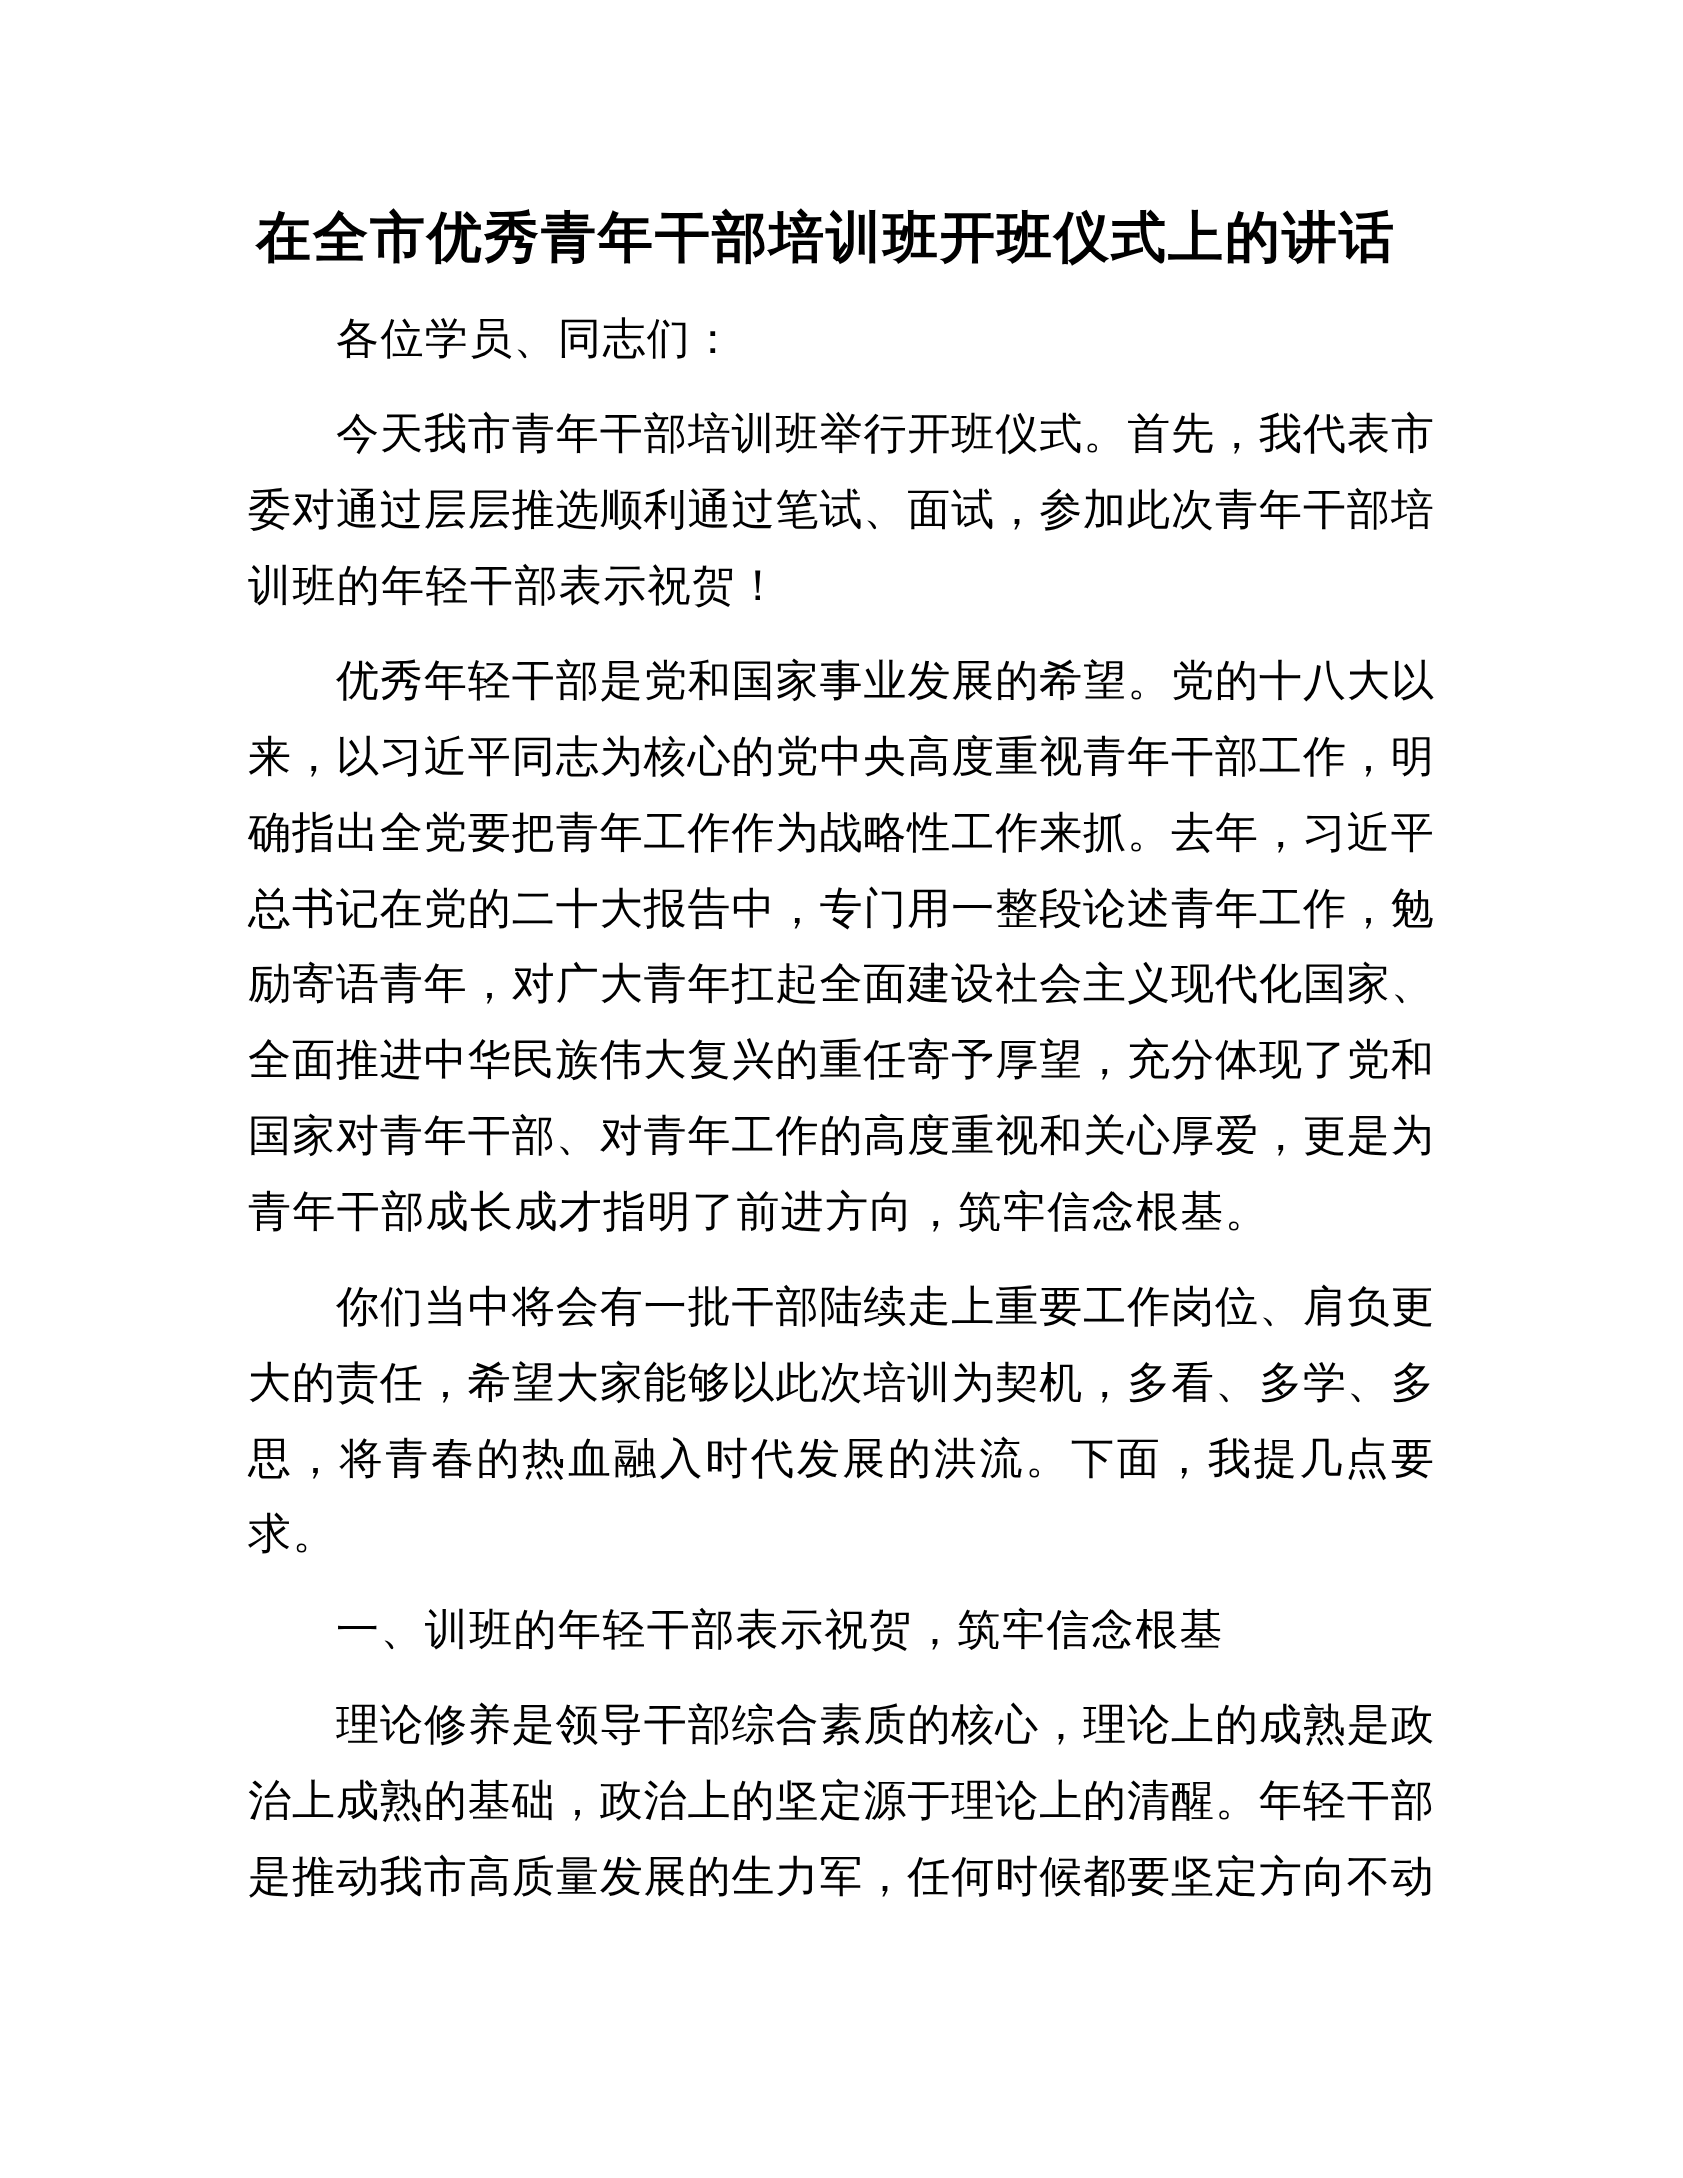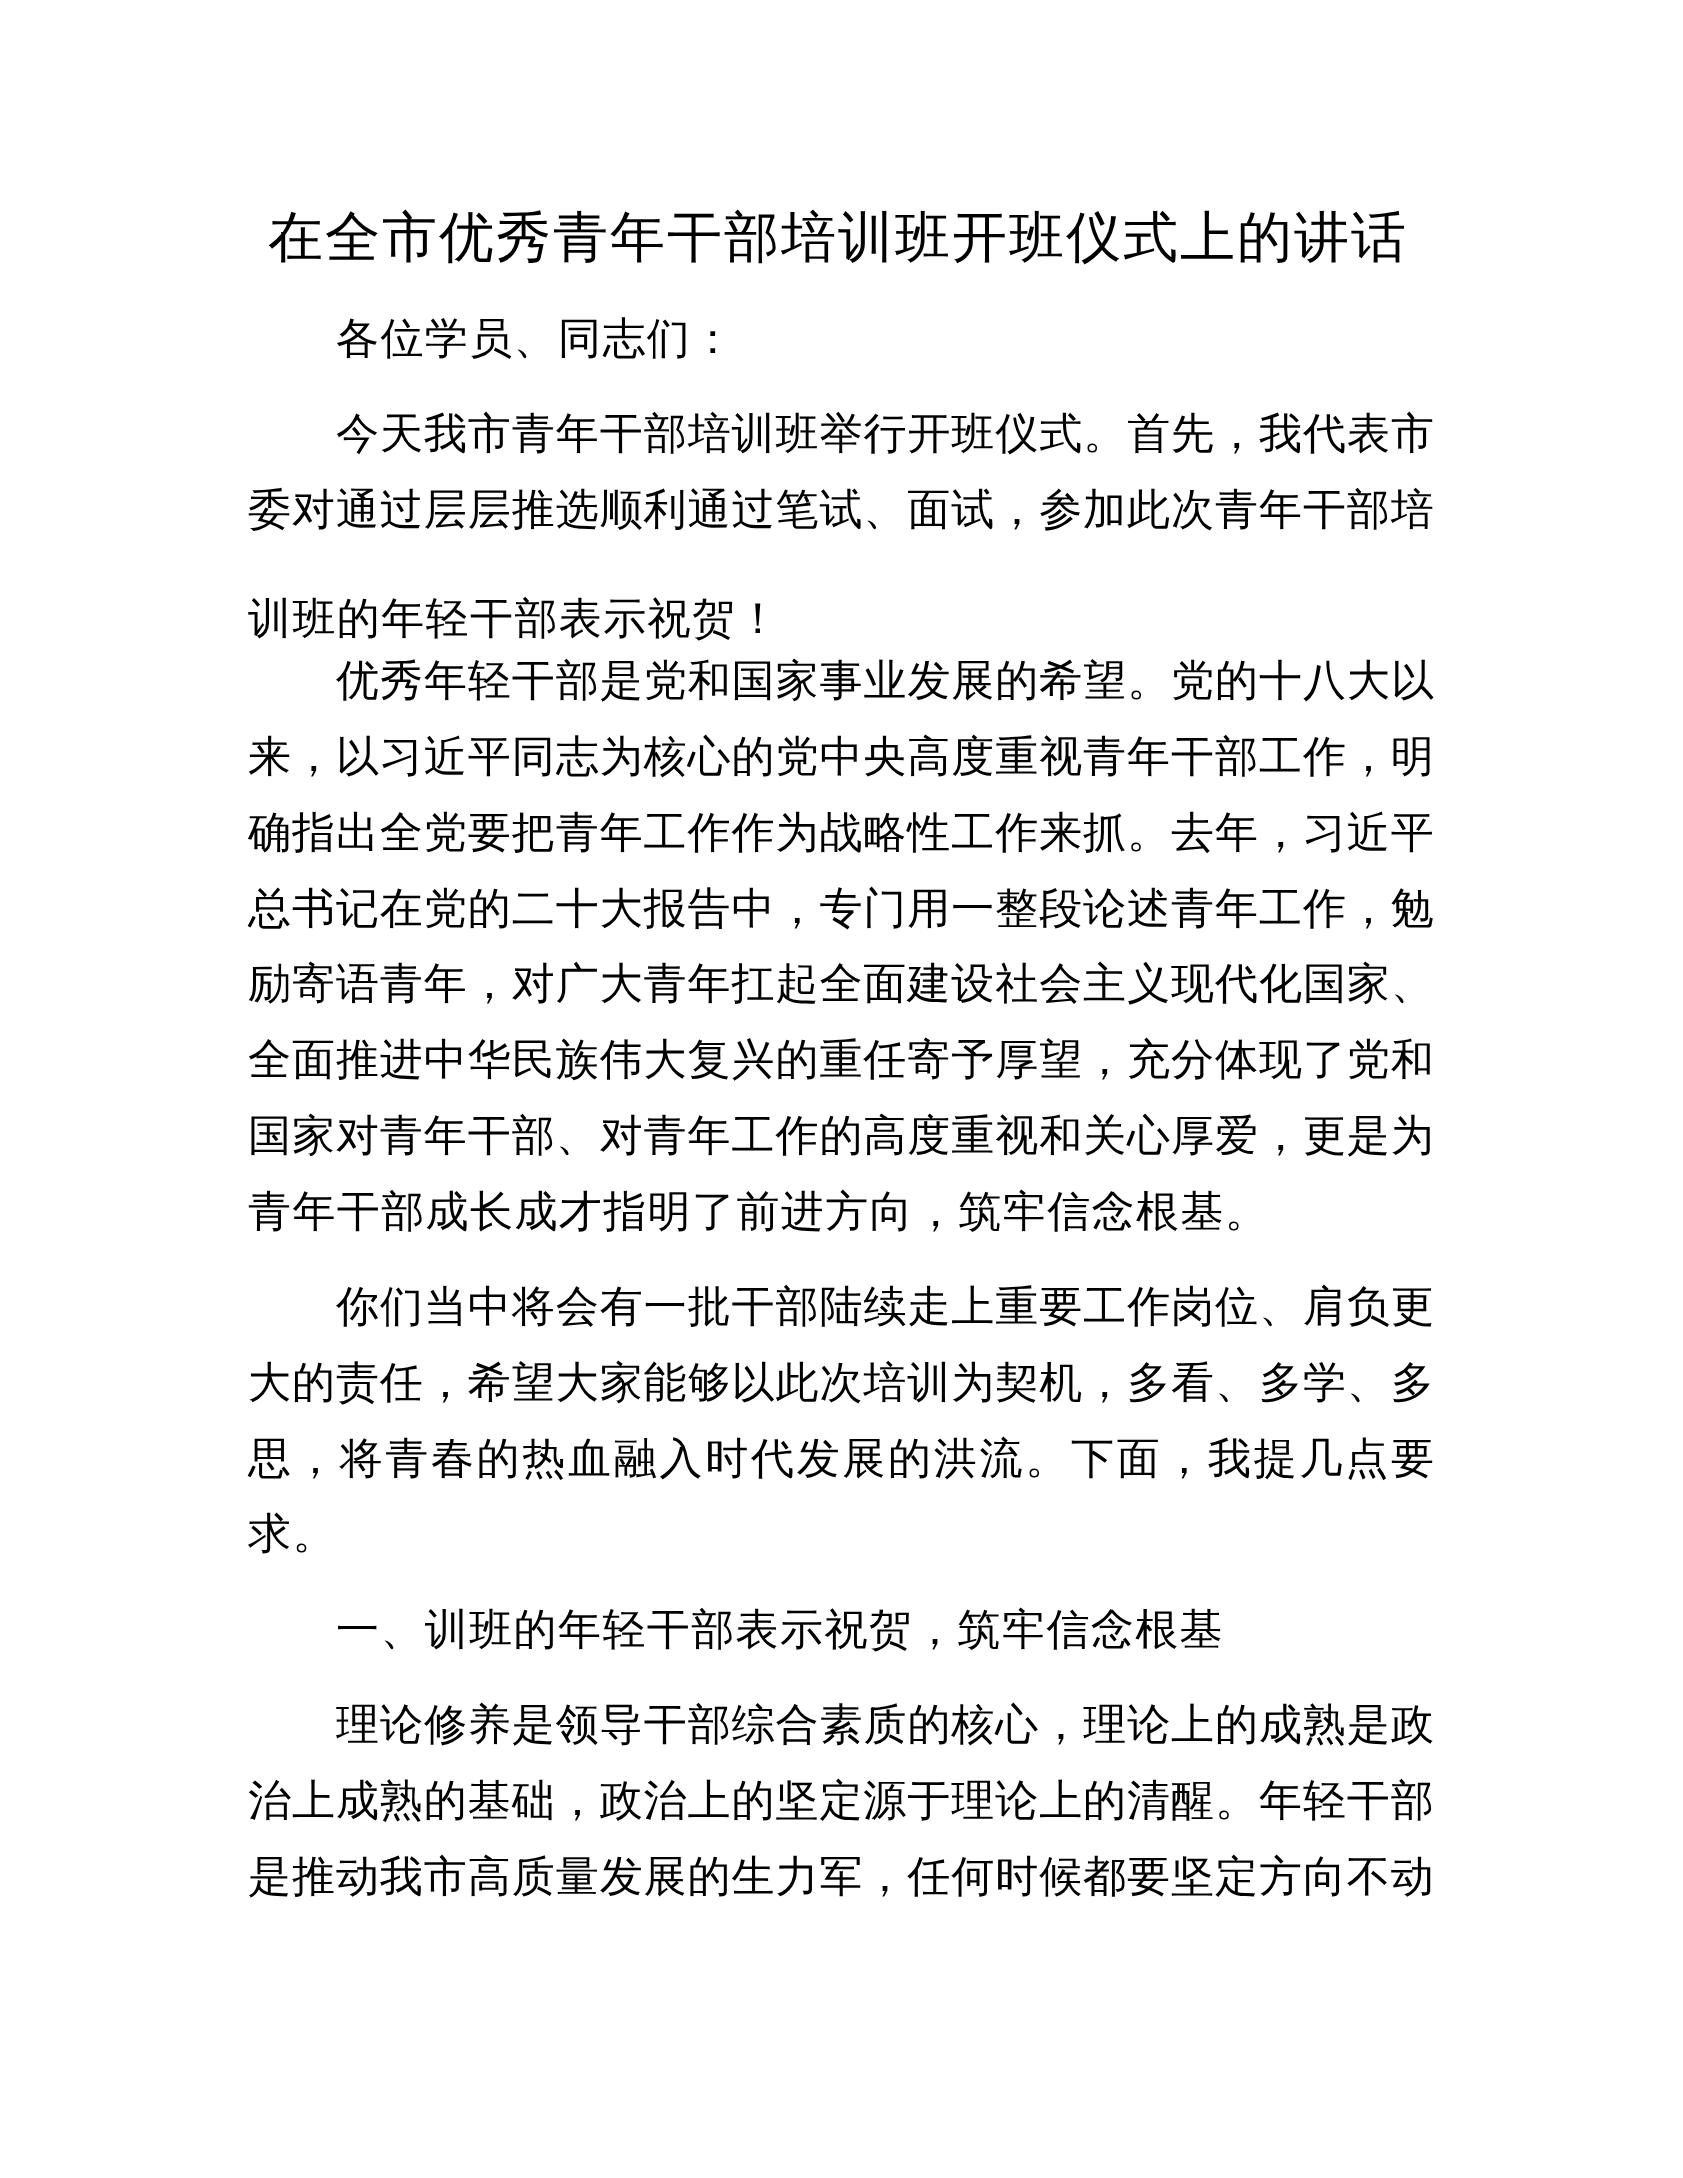--- a/index.html
+++ b/index.html
@@ -1,21 +1,21 @@
 <!DOCTYPE html>
 <html><head>
 <meta charset="utf-8">
 <style>
   html, body { margin: 0; padding: 0; background: #ffffff; }
   body { width: 1683px; height: 2178px; position: relative; overflow: hidden;
          font-family: "DejaVu Sans", "Liberation Sans", sans-serif; color: #000000; }
   .page { position: absolute; left: 0; top: 0; width: 1683px; height: 2178px; background: #ffffff; }
-  .title { position: absolute; left: 244px; width: 1188px; top: 202px; height: 71px;
+  .title { position: absolute; left: 232px; width: 1188px; top: 202px; height: 71px;
            font-size: 55px; line-height: 71px; text-align: center; letter-spacing: 2px;
-           white-space: nowrap; }
+           white-space: nowrap; font-weight: bold; }
   .line { position: absolute; left: 248px; width: 1186px; height: 59px;
           font-size: 43px; line-height: 59px; white-space: nowrap;
           display: flex; justify-content: space-between; }
   .line.indent { padding-left: 88px; width: 1098px; }
   .line.last, .line.single { justify-content: flex-start; letter-spacing: 1.4px; text-align: right; }
   .line span.ch { display: inline-block; }
 </style>
 </head>
 <body>
 
@@ -72,21 +72,21 @@
         <span class="ch">参</span>
         <span class="ch">加</span>
         <span class="ch">此</span>
         <span class="ch">次</span>
         <span class="ch">青</span>
         <span class="ch">年</span>
         <span class="ch">干</span>
         <span class="ch">部</span>
         <span class="ch">培</span>
       </div>
-      <div class="line  last" style="top: 589px;">训班的年轻干部表示祝贺！</div>
+      <div class="line  last" style="top: 556px;">训班的年轻干部表示祝贺！</div>
       <div class="line indent" style="top: 651px;">
         <span class="ch">优</span>
         <span class="ch">秀</span>
         <span class="ch">年</span>
         <span class="ch">轻</span>
         <span class="ch">干</span>
         <span class="ch">部</span>
         <span class="ch">是</span>
         <span class="ch">党</span>
         <span class="ch">和</span>

